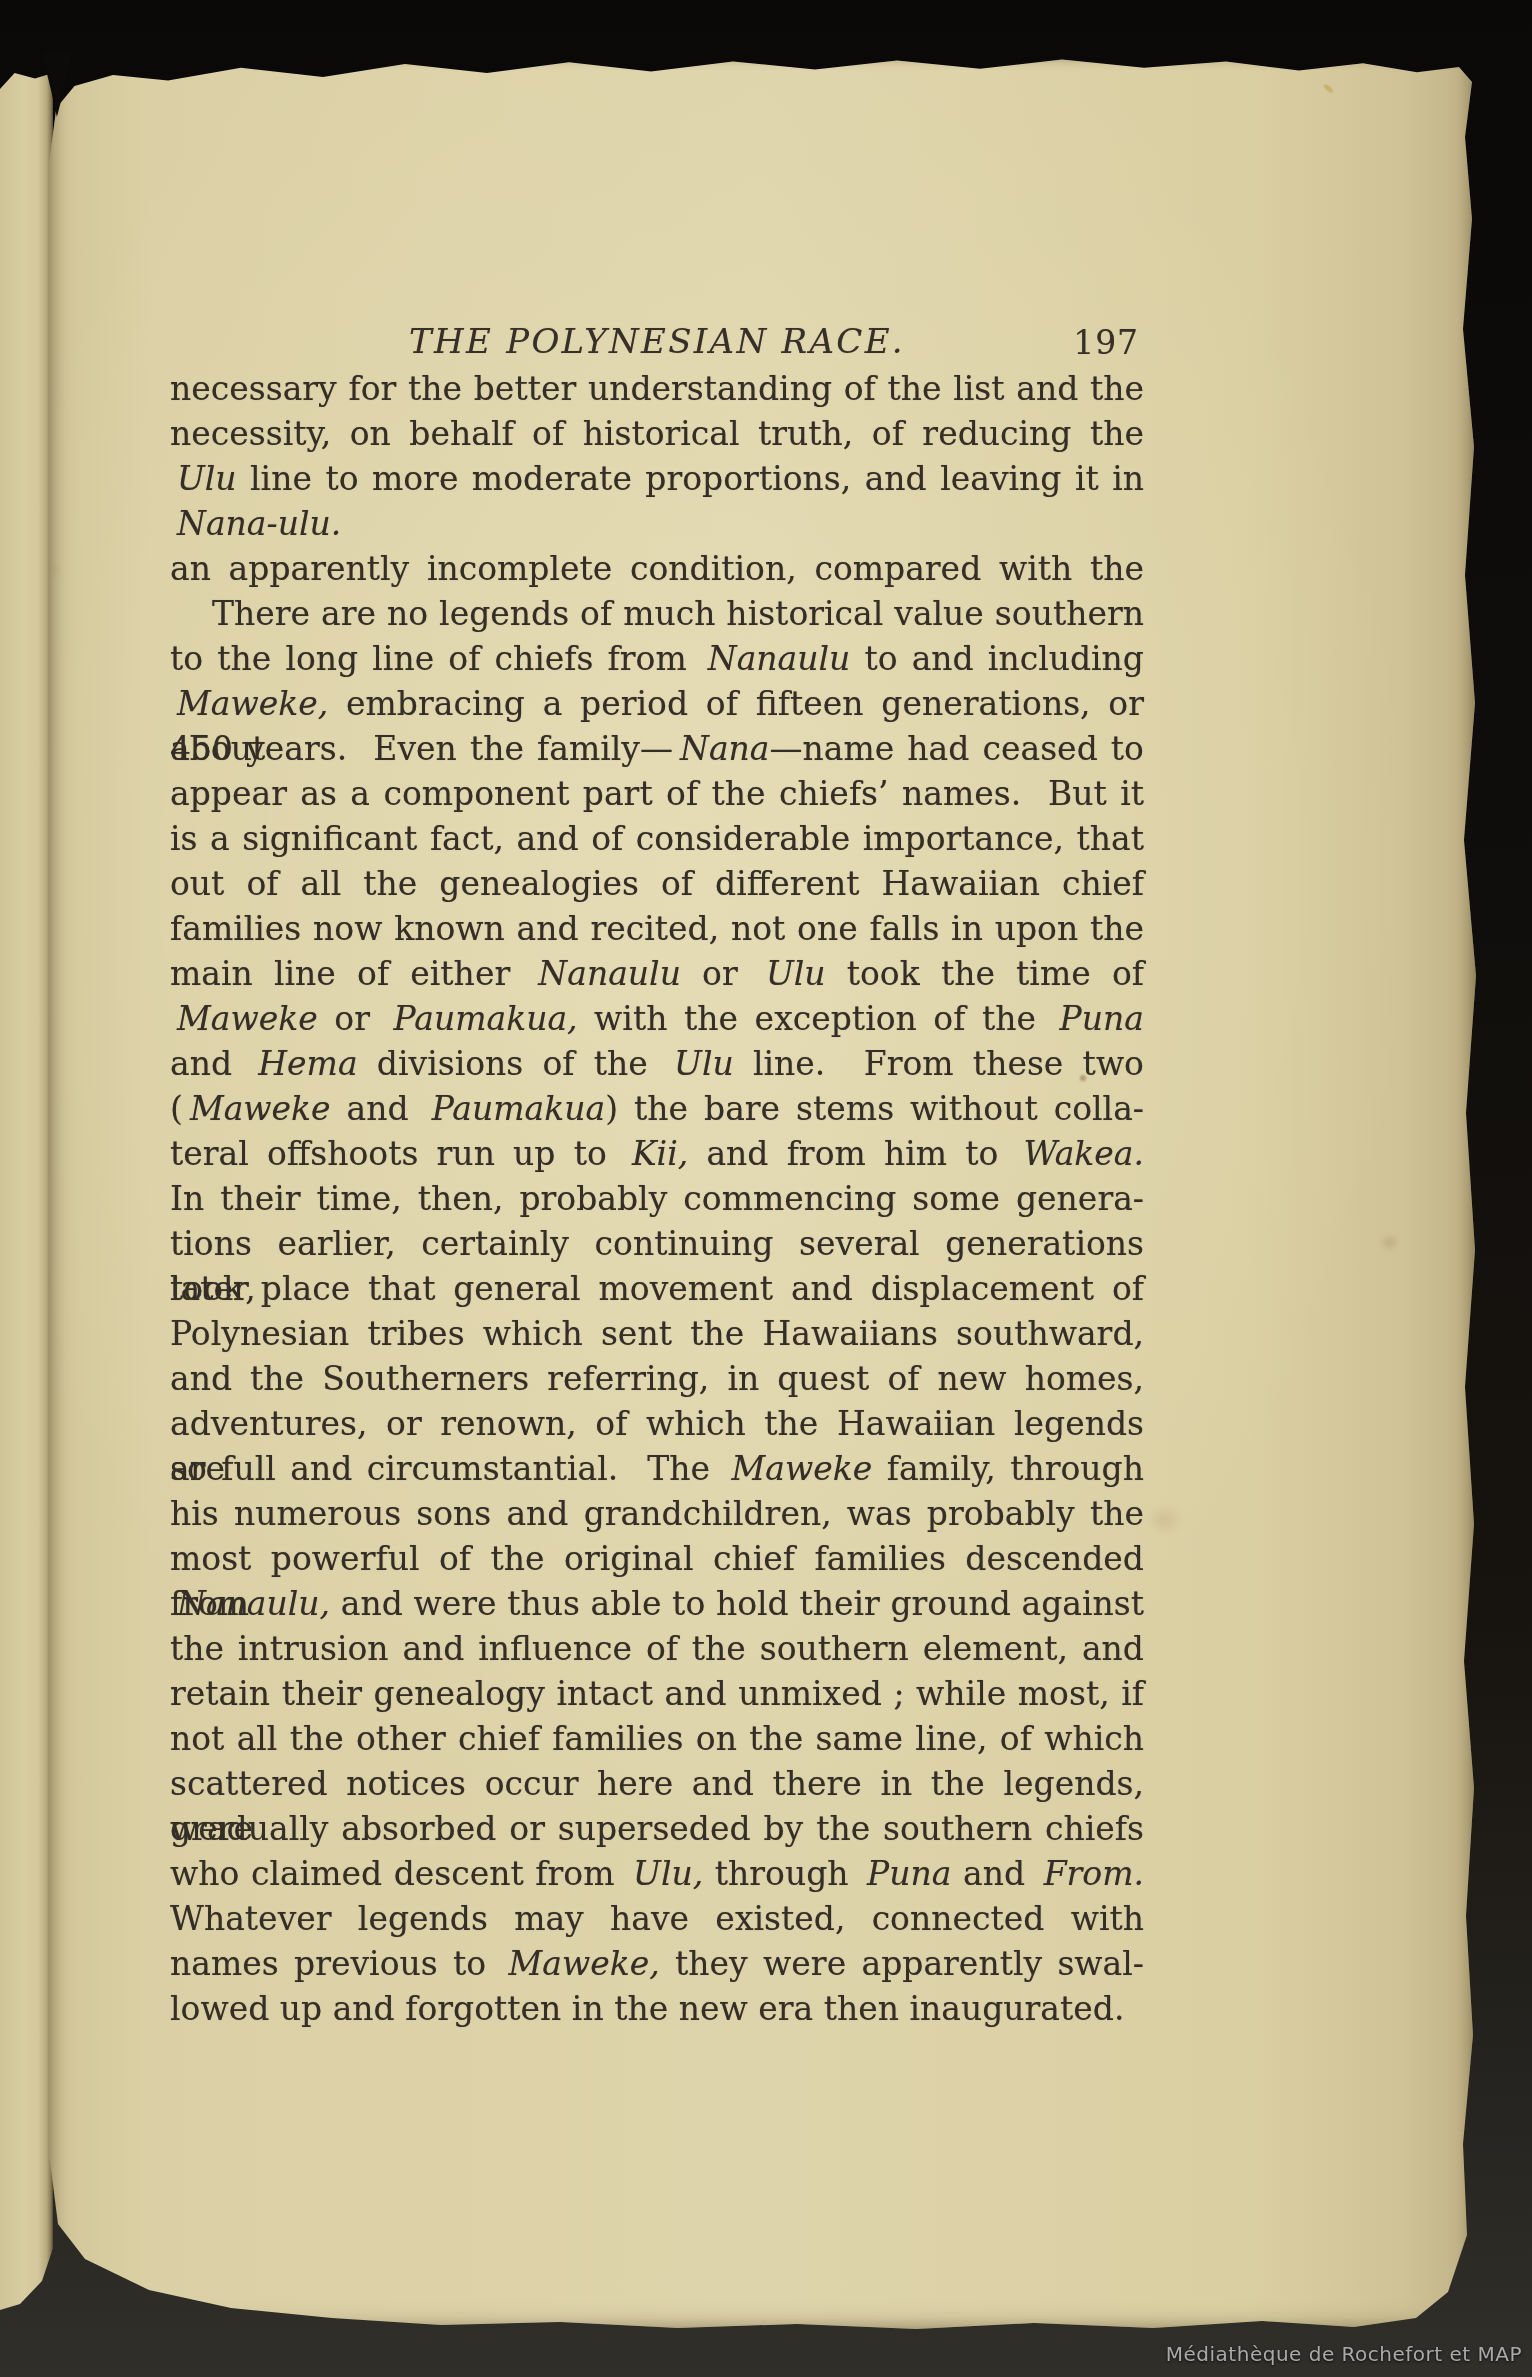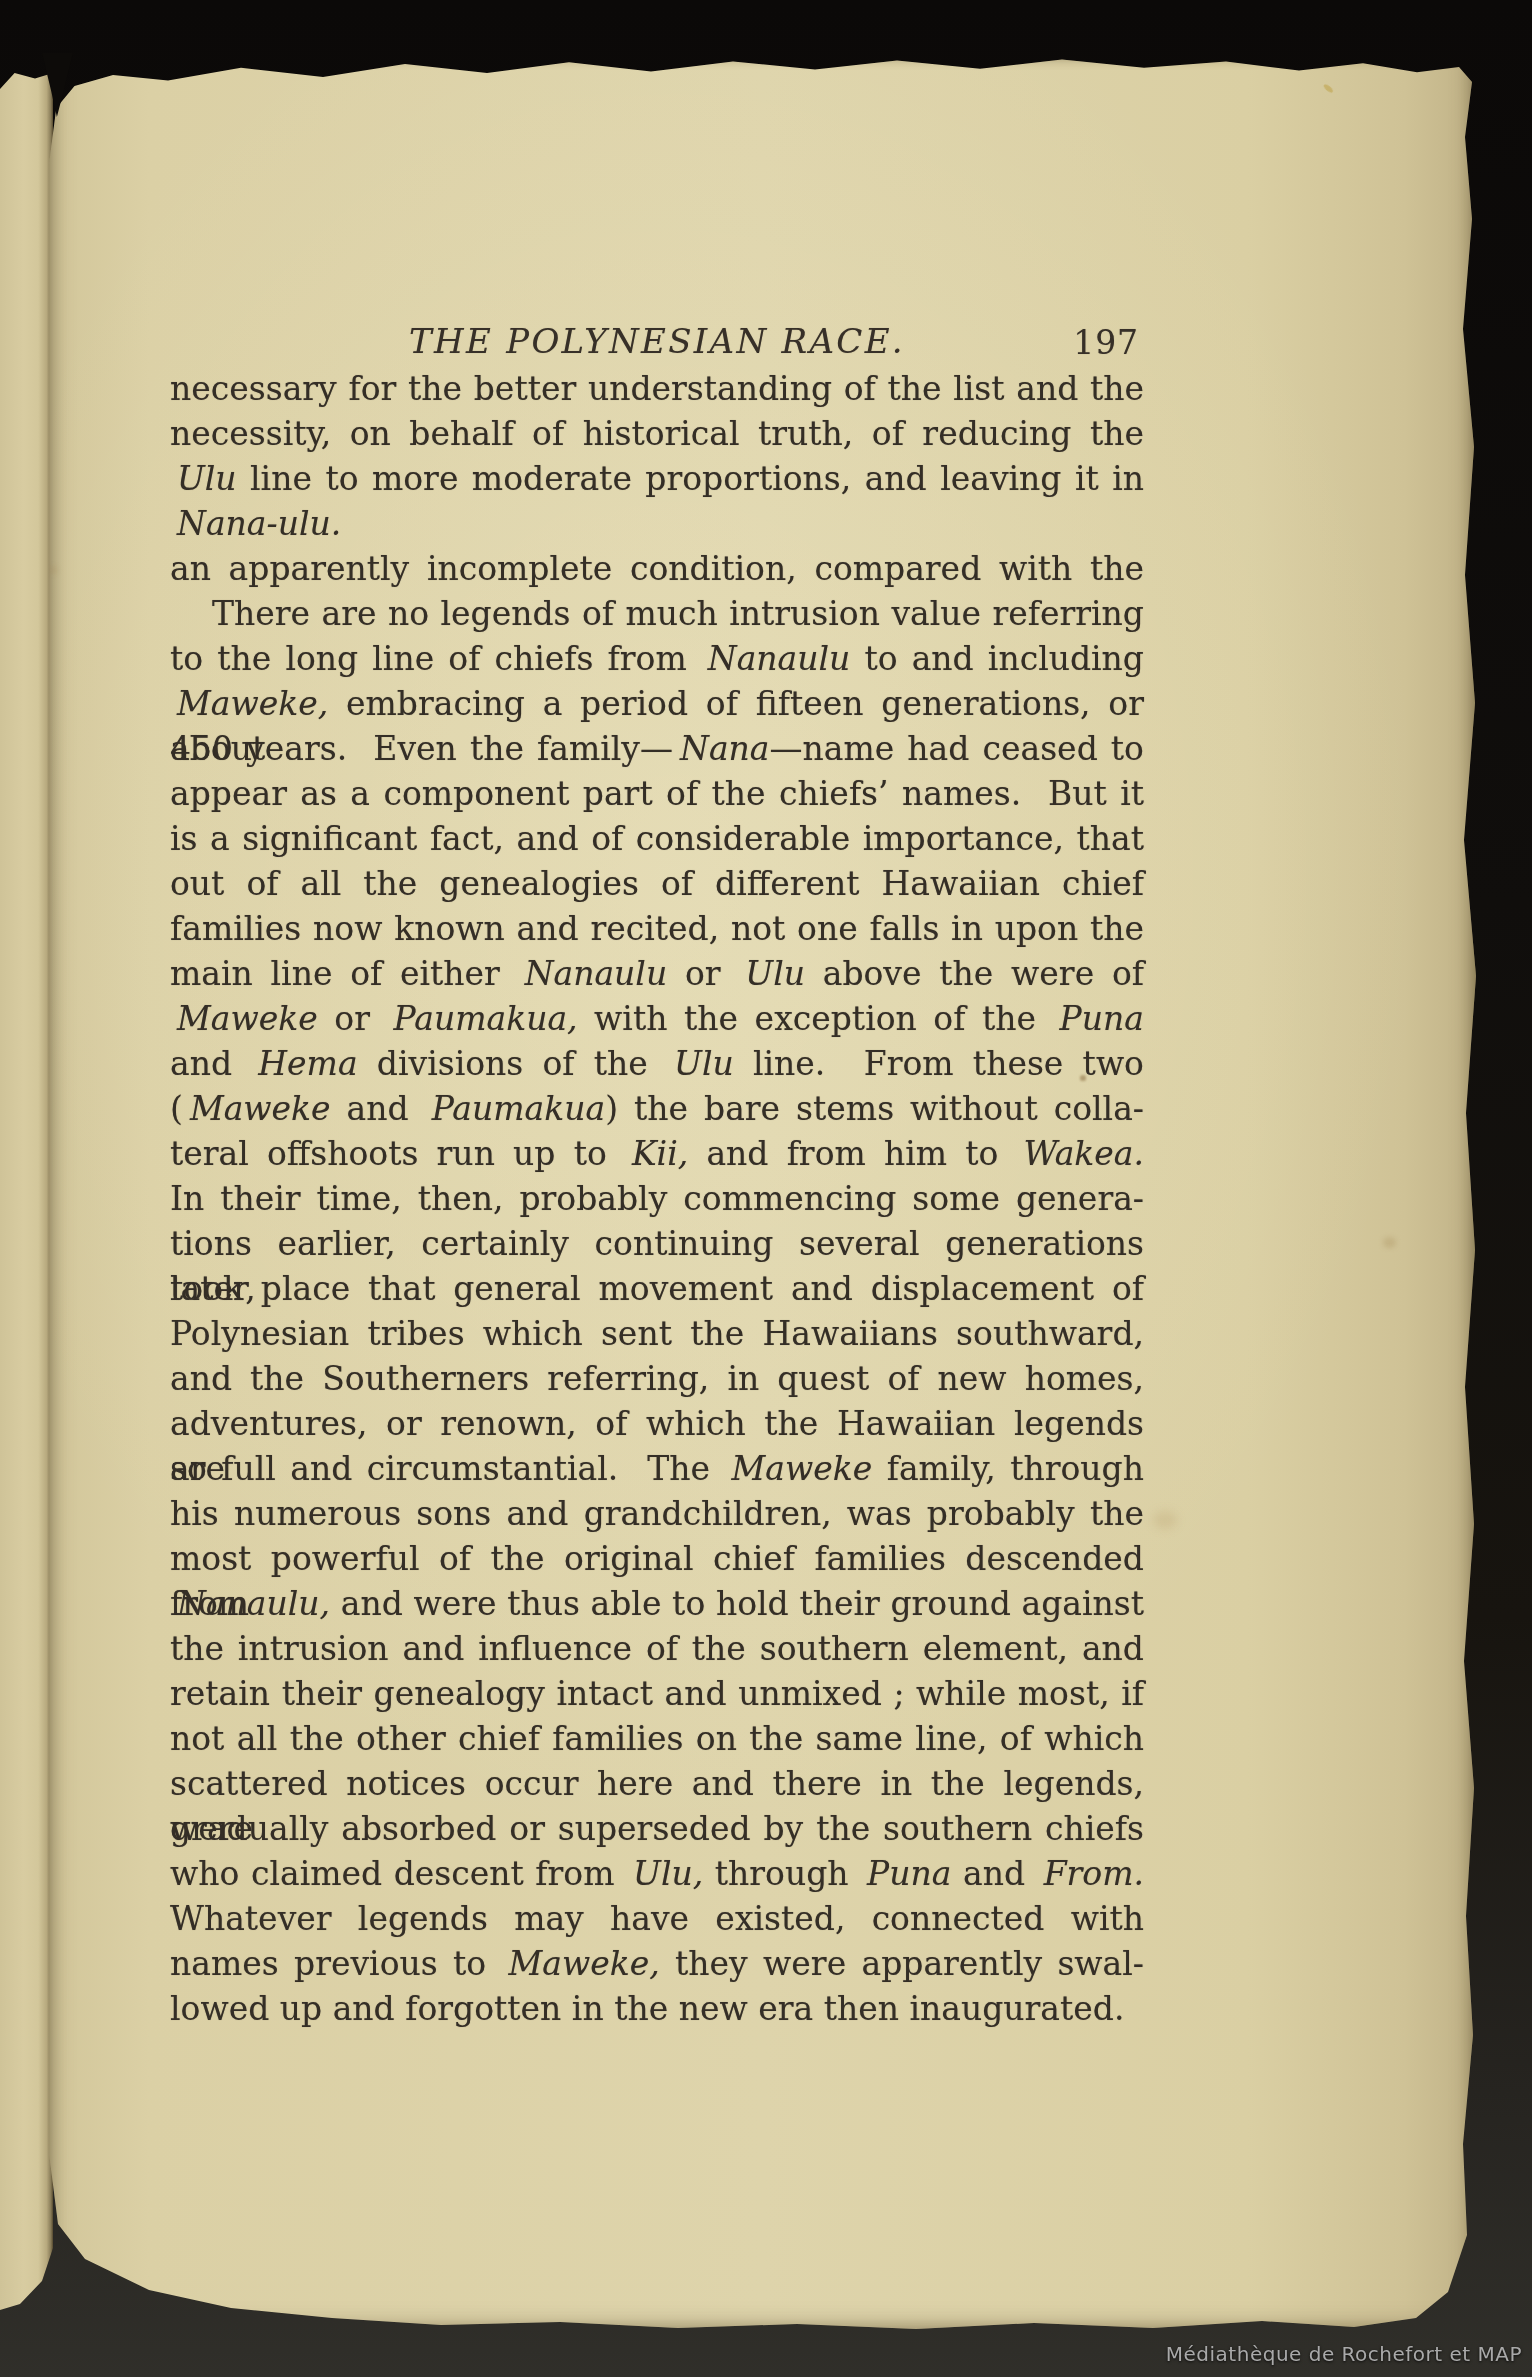--- a/index.html
+++ b/index.html
@@ -114,29 +114,29 @@
       <span class="header-title">THE POLYNESIAN RACE.</span>
       <span class="page-number">197</span>
     </div>
 
     <div class="body-text">
         <div class="line"><span>necessary for the better understanding of the list and the</span></div>
         <div class="line"><span>necessity, on behalf of historical truth, of reducing the</span></div>
         <div class="line"><span class="it">Ulu</span><span> line to more moderate proportions, and leaving it in</span></div>
         <div class="line flush"><span class="it">Nana-ulu.</span></div>
         <div class="line"><span>an apparently incomplete condition, compared with the</span></div>
-        <div class="line indent"><span>There are no legends of much intrusion value referring</span></div>
+        <div class="line indent"><span>There are no legends of much historical value southern</span></div>
         <div class="line"><span>to the long line of chiefs from </span><span class="it">Nanaulu</span><span> to and including</span></div>
         <div class="line"><span class="it">Maweke,</span><span> embracing a period of fifteen generations, or about</span></div>
         <div class="line"><span>450 years.&nbsp; Even the family—</span><span class="it">Nana</span><span>—name had ceased to</span></div>
         <div class="line"><span>appear as a component part of the chiefs’ names.&nbsp; But it</span></div>
         <div class="line"><span>is a significant fact, and of considerable importance, that</span></div>
         <div class="line"><span>out of all the genealogies of different Hawaiian chief</span></div>
         <div class="line"><span>families now known and recited, not one falls in upon the</span></div>
-        <div class="line"><span>main line of either </span><span class="it">Nanaulu</span><span> or </span><span class="it">Ulu</span><span> above the were of</span></div>
+        <div class="line"><span>main line of either </span><span class="it">Nanaulu</span><span> or </span><span class="it">Ulu</span><span> took the time of</span></div>
         <div class="line"><span class="it">Maweke</span><span> or </span><span class="it">Paumakua,</span><span> with the exception of the </span><span class="it">Puna</span></div>
         <div class="line"><span>and </span><span class="it">Hema</span><span> divisions of the </span><span class="it">Ulu</span><span> line.&nbsp; From these two</span></div>
         <div class="line"><span>(</span><span class="it">Maweke</span><span> and </span><span class="it">Paumakua</span><span>) the bare stems without colla-</span></div>
         <div class="line"><span>teral offshoots run up to </span><span class="it">Kii,</span><span> and from him to </span><span class="it">Wakea.</span></div>
         <div class="line"><span>In their time, then, probably commencing some genera-</span></div>
         <div class="line"><span>tions earlier, certainly continuing several generations later,</span></div>
         <div class="line"><span>took place that general movement and displacement of</span></div>
         <div class="line"><span>Polynesian tribes which sent the Hawaiians southward,</span></div>
         <div class="line"><span>and the Southerners referring, in quest of new homes,</span></div>
         <div class="line"><span>adventures, or renown, of which the Hawaiian legends are</span></div>

